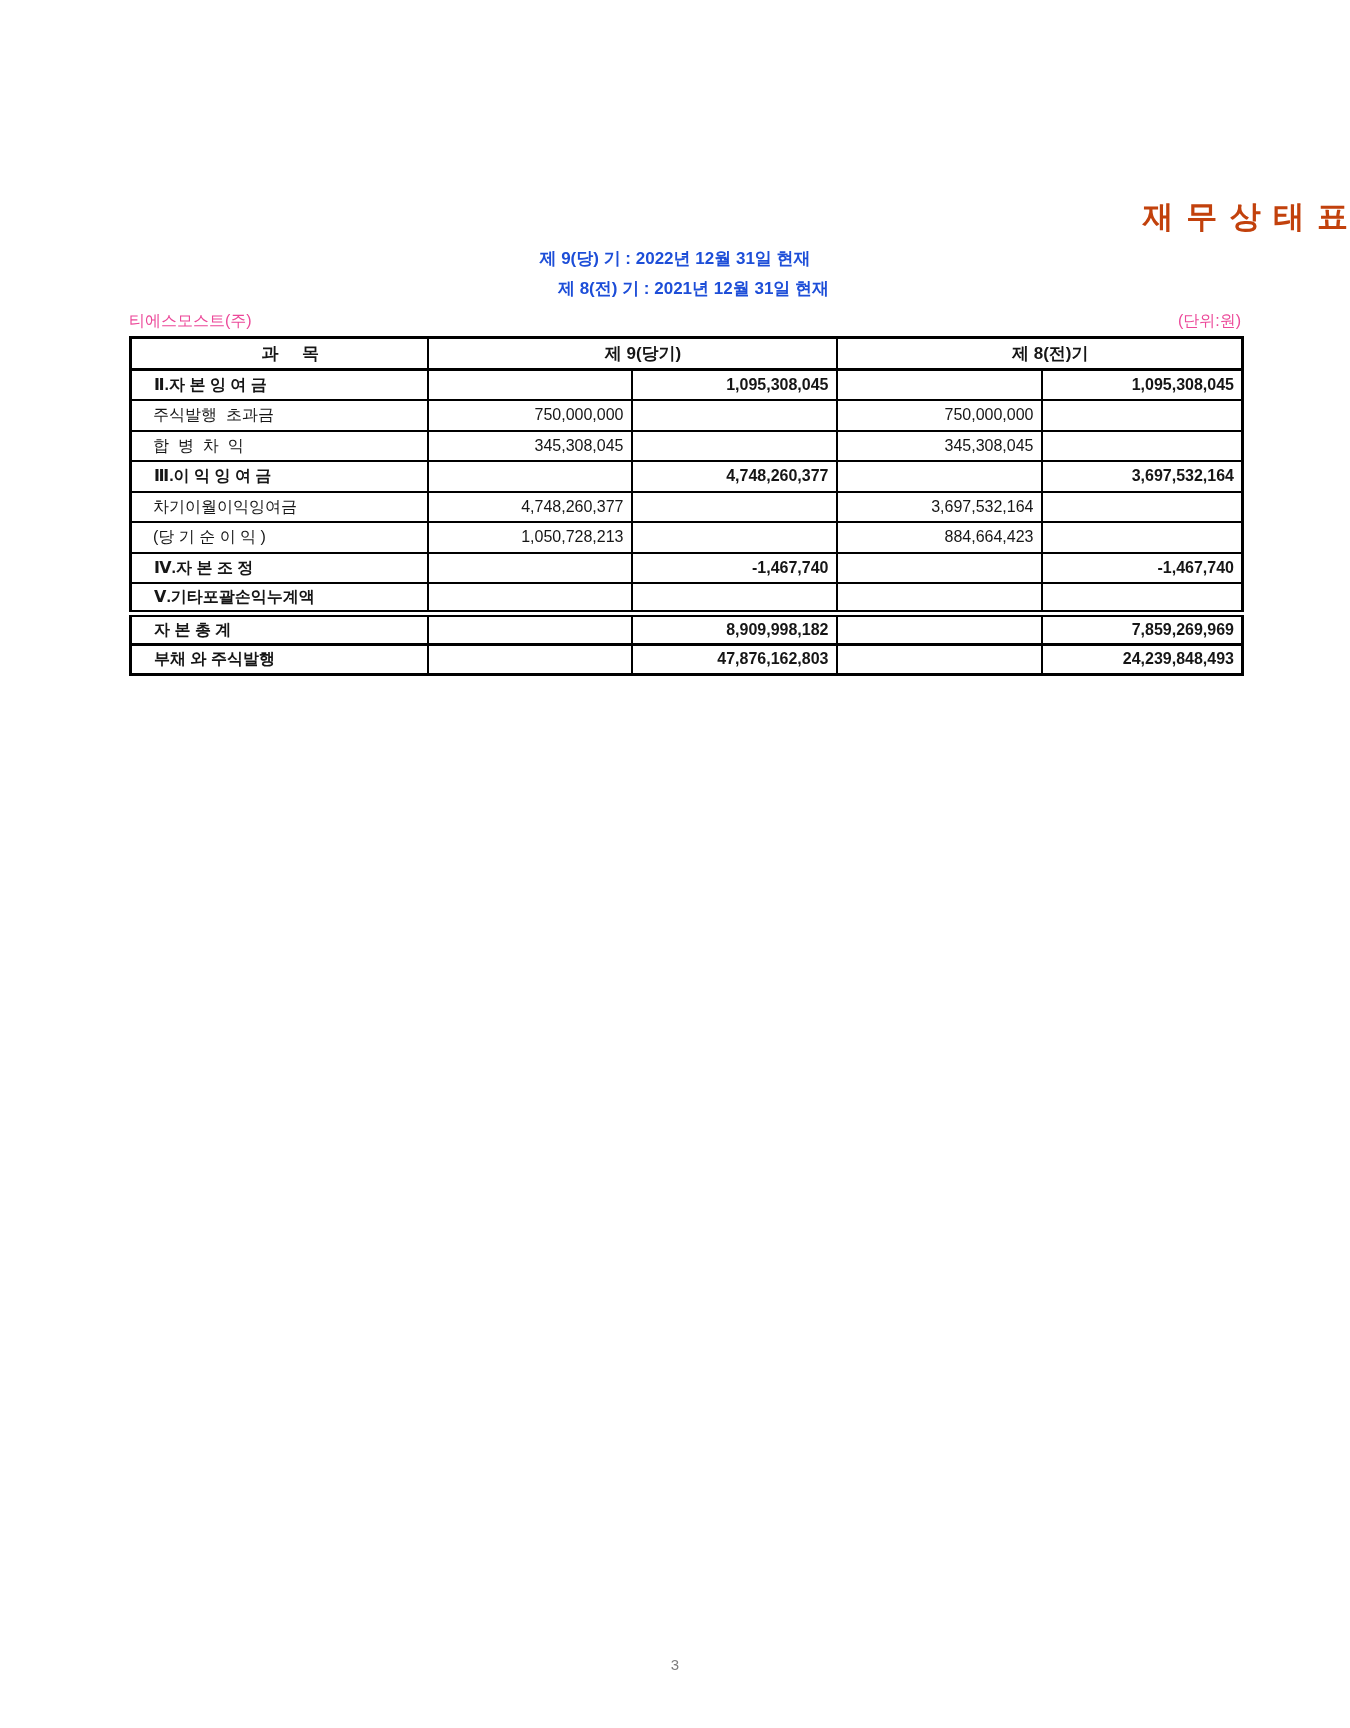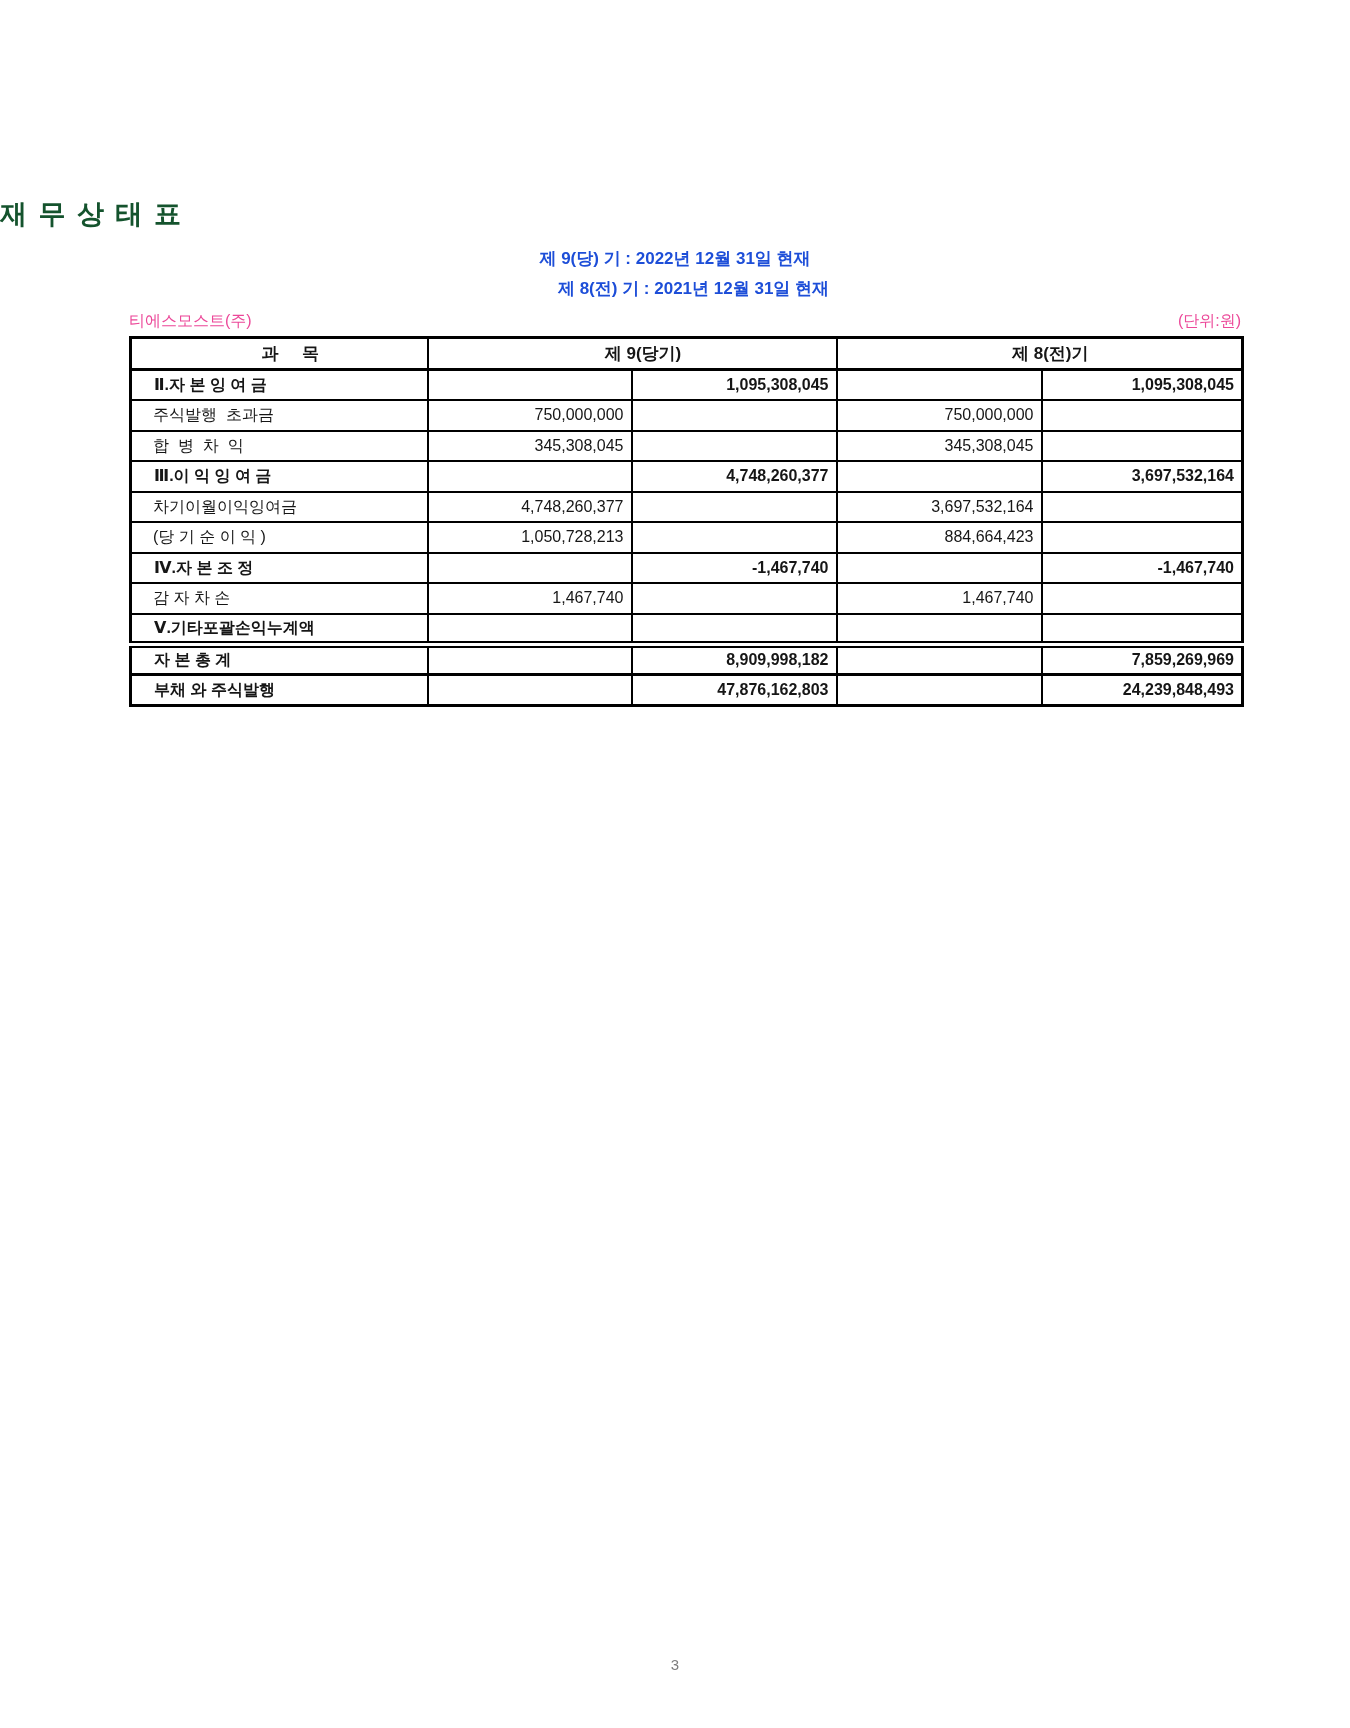--- a/index.html
+++ b/index.html
@@ -11,26 +11,26 @@
     background: #ffffff;
     font-family: "Liberation Sans", "DejaVu Sans", sans-serif;
     color: #161616;
     overflow: hidden;
   }
   .doc-title {
     position: absolute;
     top: 196px;
     left: 0;
     width: 100%;
-    text-align: left;
-    font-size: 27px;
+    text-align: right;
+    font-size: 31px;
     font-weight: 700;
     letter-spacing: 2px;
     white-space: pre;
-    color: #14532d;
+    color: #c2410c;
   }
   .subtitle {
     position: absolute;
     left: 0;
     width: 100%;
     text-align: center;
     font-size: 17px;
     font-weight: 700;
     white-space: pre;
     color: #1d4ed8;
@@ -173,27 +173,20 @@
         <td class="num">884,664,423</td>
         <td class="num"></td>
       </tr>
       <tr class="section">
         <td class="label">Ⅳ.자 본 조 정</td>
         <td class="num"></td>
         <td class="num">-1,467,740</td>
         <td class="num"></td>
         <td class="num">-1,467,740</td>
       </tr>
-      <tr class="detail">
-        <td class="label">감 자 차 손</td>
-        <td class="num">1,467,740</td>
-        <td class="num"></td>
-        <td class="num">1,467,740</td>
-        <td class="num"></td>
-      </tr>
       <tr class="section dbl">
         <td class="label">Ⅴ.기타포괄손익누계액</td>
         <td class="num"></td>
         <td class="num"></td>
         <td class="num"></td>
         <td class="num"></td>
       </tr>
       <tr class="section">
         <td class="label">자 본 총 계</td>
         <td class="num"></td>

